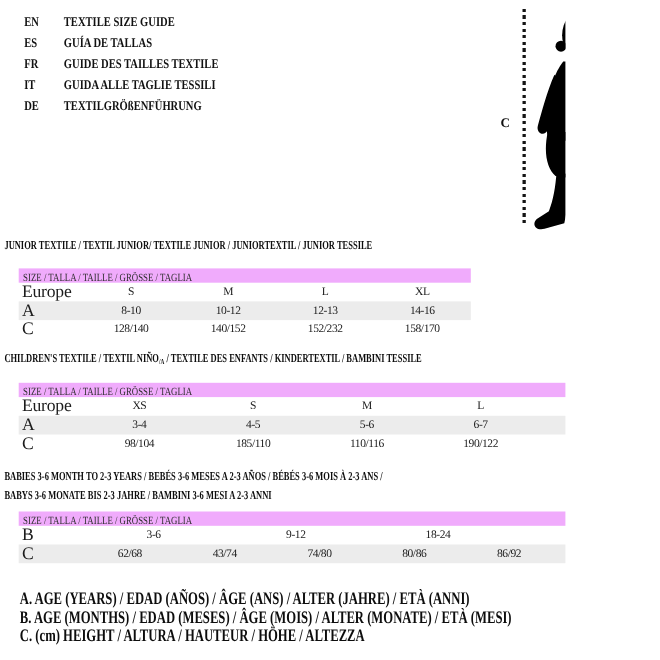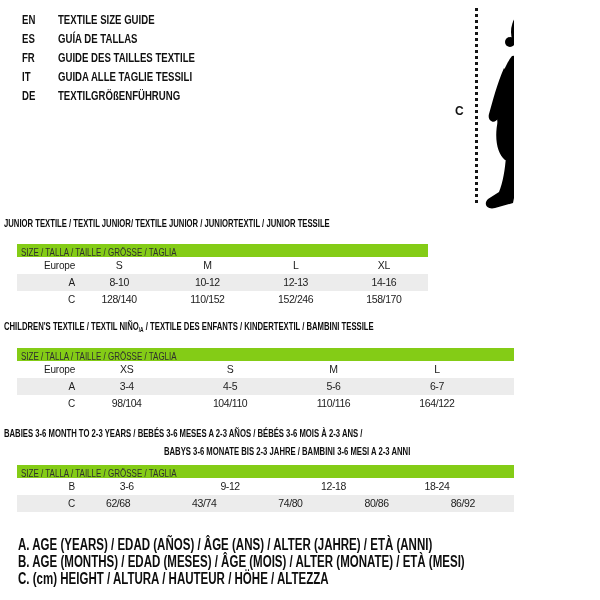--- a/index.html
+++ b/index.html
@@ -1,17 +1,17 @@
 <!DOCTYPE html>
 <html><head>
 <meta charset="utf-8">
 <style>
   html,body{margin:0;padding:0;background:#fff;}
   #page{position:relative;width:514px;height:600px;background:#fff;overflow:hidden;
-        font-family:Liberation Sans, sans-serif;color:#111;}
+        font-family:Liberation Serif, serif;color:#111;}
 
   
   .lang-block{position:absolute;top:11px;left:22px;}
   .lang-row{display:grid;grid-template-columns:36px auto;height:19px;line-height:19px;}
   .lang-code,.lang-title{font-weight:700;font-size:12px;white-space:nowrap;}
   .lang-code span,.lang-title span{display:inline-block;transform:scaleX(0.8);transform-origin:0 50%;}
 
   
   .measure-line{position:absolute;left:475px;top:8px;width:3px;height:198px;
     background:repeating-linear-gradient(to bottom,#151515 0 3px,transparent 3px 6px);}
@@ -19,26 +19,26 @@
   .figure-svg{position:absolute;left:484px;top:6px;width:112px;height:204px;}
 
   
   .sec-title{position:absolute;left:4px;font-weight:700;font-size:11px;white-space:nowrap;color:#0d0d0d;}
   .sec-title .cond{display:inline-block;transform:scaleX(0.70);transform-origin:0 50%;}
   .sec-title .sub{font-size:7px;vertical-align:-2px;}
   .two-line{line-height:18px;}
 
   
   .tbl{position:absolute;left:17px;}
-  .size-bar{height:13px;line-height:13px;background:#84cc16;padding-left:4px;overflow:hidden;}
+  .size-bar{height:13px;line-height:13px;background:#f0abfc;padding-left:4px;overflow:hidden;}
   .size-bar span{display:inline-block;transform:scaleX(0.8);transform-origin:0 50%;
     font-size:10px;color:#2e2e2e;white-space:nowrap;letter-spacing:0;}
   .trow{display:flex;height:17px;line-height:17px;align-items:center;}
   .trow.alt{background:#ececec;}
-  .lbl{width:55px;padding-left:3px;font-size:10px;letter-spacing:-0.2px;color:#1c1c1c;text-align:right;}
+  .lbl{width:55px;padding-left:3px;font-size:16px;letter-spacing:-0.2px;color:#1c1c1c;}
   .cell{flex:1;text-align:center;font-size:10.5px;letter-spacing:-0.4px;color:#1c1c1c;white-space:nowrap;}
 
   
   .footnotes{position:absolute;left:18px;top:536px;}
   .fnote{height:17px;line-height:17px;font-weight:700;font-size:16px;white-space:nowrap;color:#0d0d0d;}
   .fnote span{display:inline-block;transform:scaleX(0.72);transform-origin:0 50%;}
 </style>
 </head>
 <body>
 
@@ -101,22 +101,22 @@
     <div class="trow alt">
       <span class="lbl">A</span>
       <span class="cell">8-10</span>
       <span class="cell">10-12</span>
       <span class="cell">12-13</span>
       <span class="cell">14-16</span>
     </div>
     <div class="trow">
       <span class="lbl">C</span>
       <span class="cell">128/140</span>
-      <span class="cell">110/152</span>
-      <span class="cell">152/246</span>
+      <span class="cell">140/152</span>
+      <span class="cell">152/232</span>
       <span class="cell">158/170</span>
     </div>
   </div>
 
   <div class="sec-title" style="top:320px;">
     <span class="cond"><span>CHILDREN'S TEXTILE / TEXTIL NIÑO</span><span class="sub">/A</span><span> / TEXTILE DES ENFANTS / KINDERTEXTIL / BAMBINI TESSILE</span></span>
   </div>
   <div class="tbl" style="top:348px;width:575px;">
     <div class="size-bar">
       <span>SIZE / TALLA / TAILLE / GRÖSSE / TAGLIA</span>
@@ -133,40 +133,39 @@
       <span class="lbl">A</span>
       <span class="cell">3-4</span>
       <span class="cell">4-5</span>
       <span class="cell">5-6</span>
       <span class="cell">6-7</span>
       <span class="cell">7-8</span>
     </div>
     <div class="trow">
       <span class="lbl">C</span>
       <span class="cell">98/104</span>
-      <span class="cell">104/110</span>
+      <span class="cell">185/110</span>
       <span class="cell">110/116</span>
-      <span class="cell">164/122</span>
+      <span class="cell">190/122</span>
       <span class="cell">122/128</span>
     </div>
   </div>
 
-  <div class="sec-title two-line" style="top:424px;text-align:right;">
+  <div class="sec-title two-line" style="top:424px;">
     <div><span class="cond">BABIES 3-6 MONTH TO 2-3 YEARS / BEBÉS 3-6 MESES A 2-3 AÑOS / BÉBÉS 3-6 MOIS À 2-3 ANS /</span></div>
     <div><span class="cond">BABYS 3-6 MONATE BIS 2-3 JAHRE / BAMBINI 3-6 MESI A 2-3 ANNI</span></div>
   </div>
   <div class="tbl" style="top:465px;width:575px;">
     <div class="size-bar">
       <span>SIZE / TALLA / TAILLE / GRÖSSE / TAGLIA</span>
     </div>
     <div class="trow">
       <span class="lbl">B</span>
       <span class="cell">3-6</span>
       <span class="cell">9-12</span>
-      <span class="cell">12-18</span>
       <span class="cell">18-24</span>
       <span class="cell">24-36</span>
     </div>
     <div class="trow alt">
       <span class="lbl">C</span>
       <span class="cell">62/68</span>
       <span class="cell">43/74</span>
       <span class="cell">74/80</span>
       <span class="cell">80/86</span>
       <span class="cell">86/92</span>

